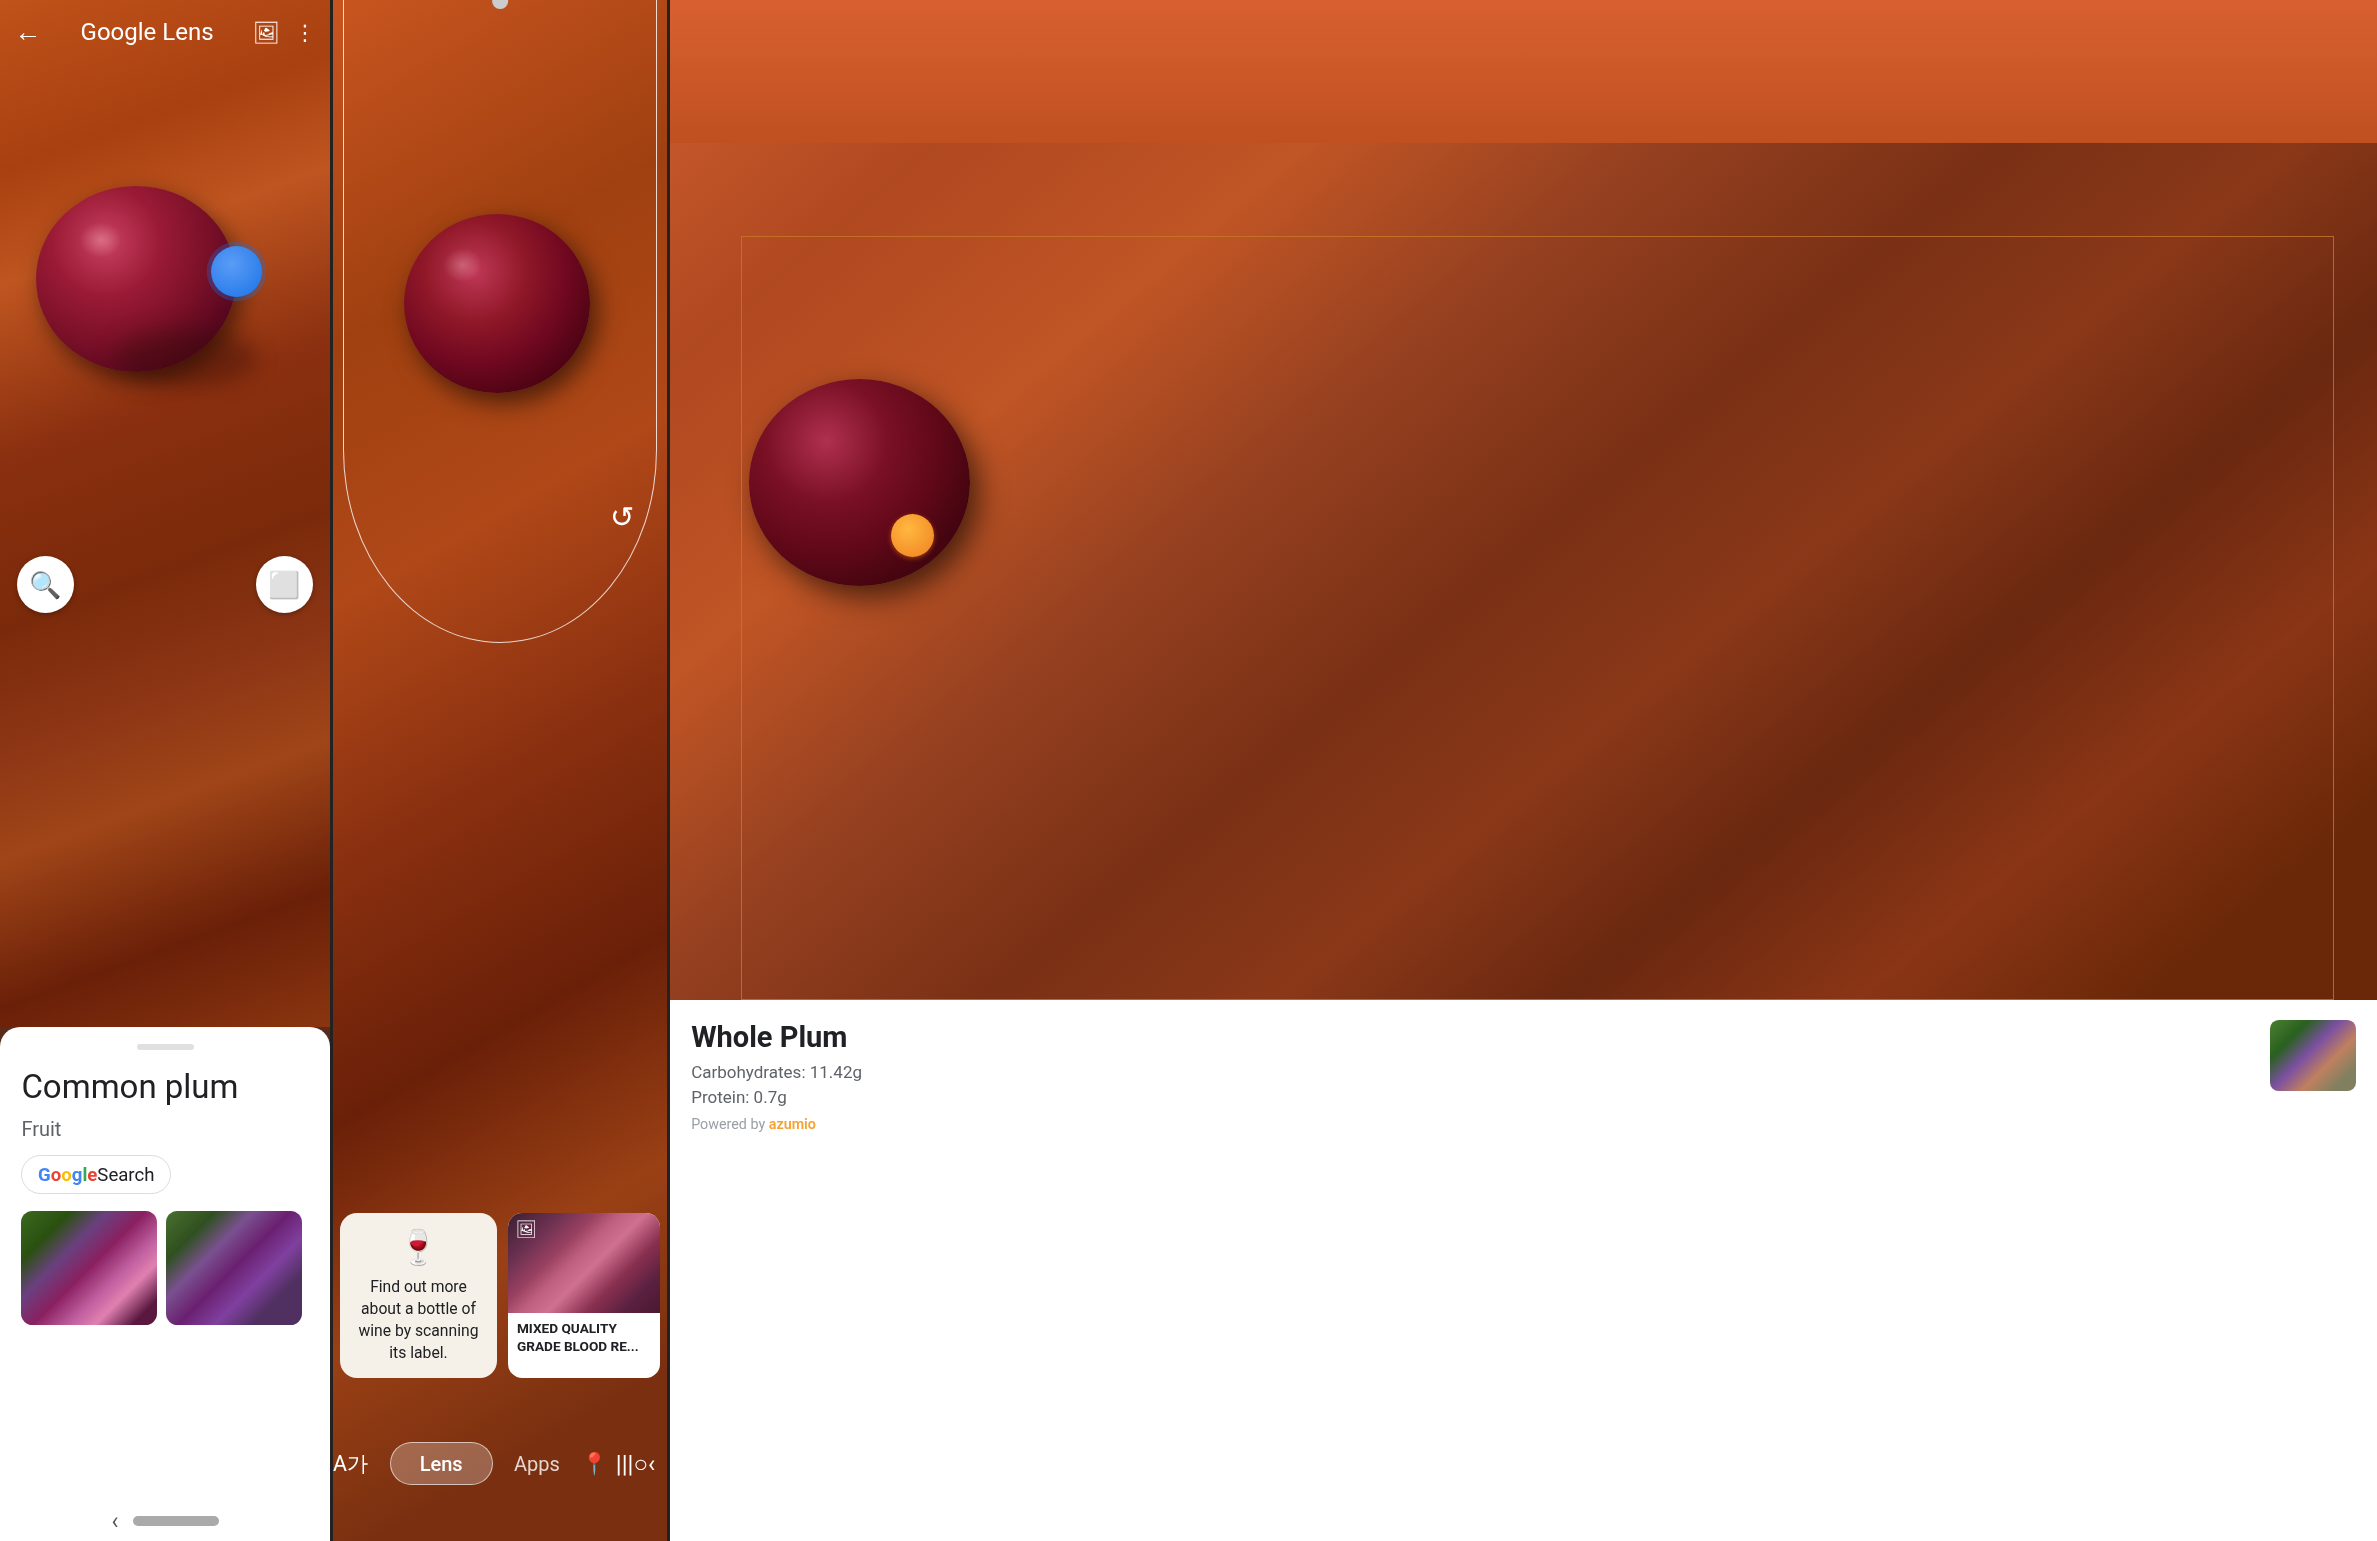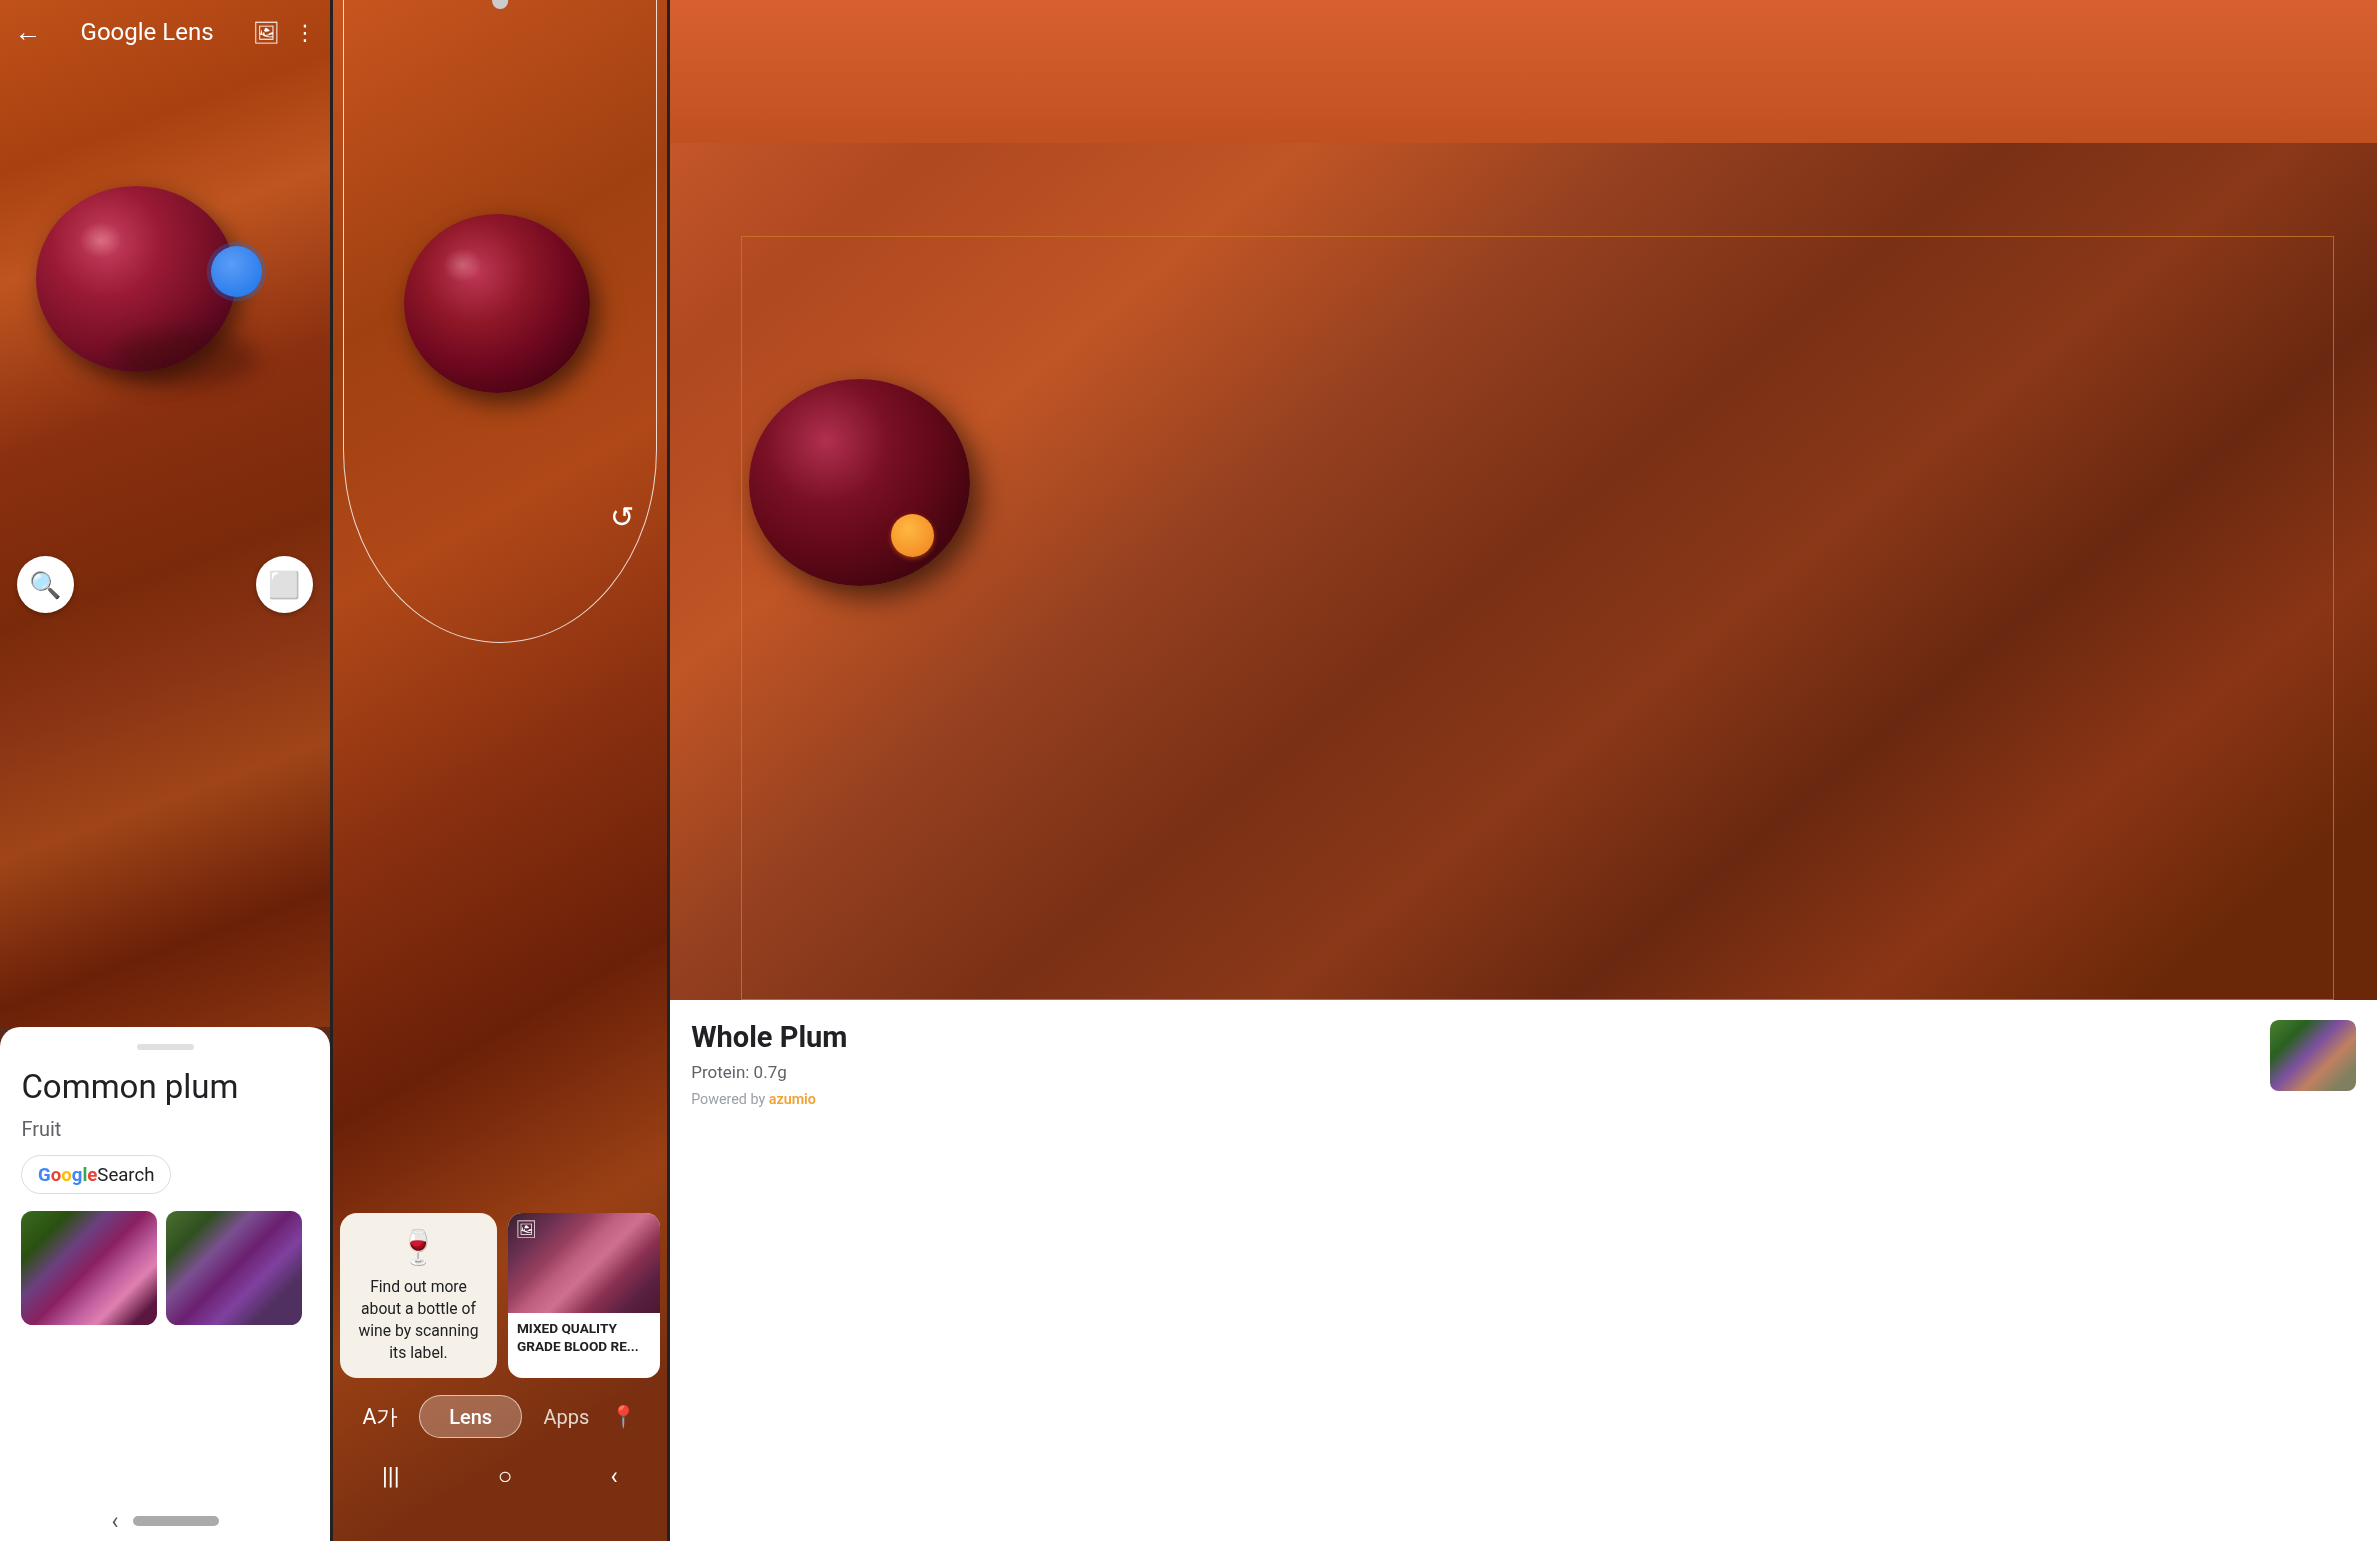--- a/index.html
+++ b/index.html
@@ -399,21 +399,22 @@
 
     
     .panel2-bottom {
       position: absolute;
       bottom: 0;
       left: 0;
       right: 0;
       height: 157px;
       background: rgba(0,0,0,0.0);
       display: flex;
-      flex-direction: column;
+      flex-direction: row;
+      gap: 8px;
     }
 
     .mode-bar {
       display: flex;
       align-items: center;
       justify-content: center;
       gap: 21.4px;
       padding: 10px 0;
     }
 
@@ -779,20 +780,21 @@
 
     <div class="orange-dot"></div>
 
     <div class="selection-box"></div>
   </div>
 
   <div class="panel3-card">
     <div class="panel3-card-header">
       <div class="panel3-card-texts">
         <div class="panel3-card-title">Whole Plum</div>
+        <div class="panel3-card-detail">Carbohydrates: 11.42g</div>
         <div class="panel3-card-detail">Protein: 0.7g</div>
         <div class="powered-by">
           <span>Powered by</span>
           <span class="azumio-brand">azumio</span>
         </div>
       </div>
       <div class="panel3-card-thumb"></div>
     </div>
   </div>
 </div>

